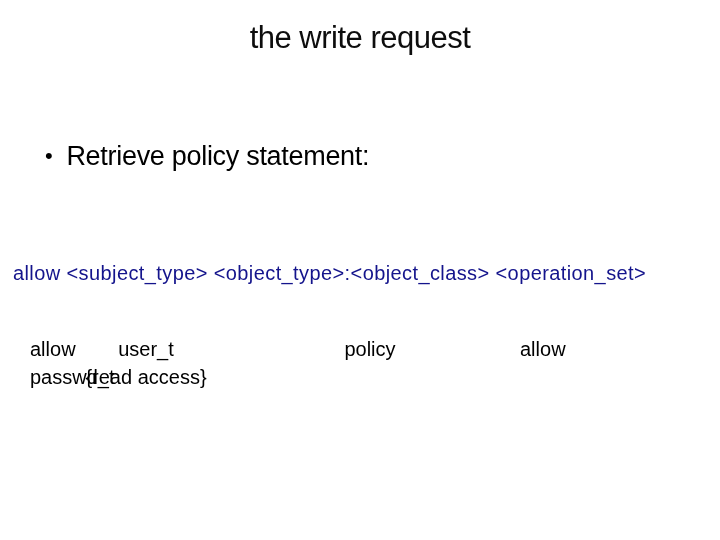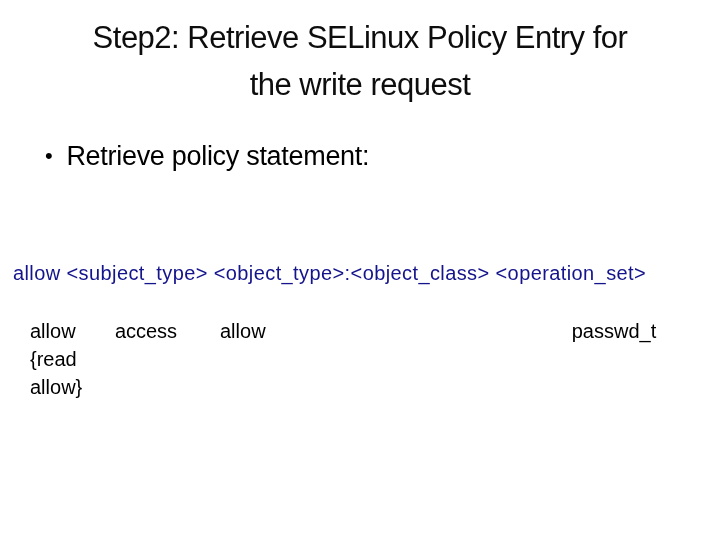--- a/index.html
+++ b/index.html
@@ -49,51 +49,51 @@
     top: 262px;
     left: 13px;
     width: 690px;
     color: #14148c;
     font-size: 20px;
     letter-spacing: 0.4px;
     white-space: nowrap;
   }
   .policy-table {
     position: absolute;
-    top: 317px;
+    top: 335px;
     left: 30px;
     display: grid;
     grid-template-columns: 42px 148px 300px 188px;
     grid-auto-rows: 28px;
     color: #000000;
     font-size: 20px;
     line-height: 28px;
   }
   .cell-left   { text-align: left; }
   .cell-center { text-align: center; }
 </style>
 </head>
 <body>
 
 <div class="slide">
 
   <div class="title">
-    <div>Step2: Retrieve SELinux Policy Entry for</div>
     <div>the write request</div>
   </div>
 
   <div class="bullet-line">
     <span class="bullet-marker">•</span>
     <span>Retrieve policy statement:</span>
   </div>
 
   <div class="policy-template">allow &lt;subject_type&gt; &lt;object_type&gt;:&lt;object_class&gt; &lt;operation_set&gt;</div>
 
   <div class="policy-table">
     <div class="cell-left">allow</div>
-    <div class="cell-center">access</div>
+    <div class="cell-center">user_t</div>
+    <div class="cell-center">policy</div>
 
     <div class="cell-left">allow</div>
     <div class="cell-center">passwd_t</div>
-    <div class="cell-center">{read allow}</div>
+    <div class="cell-center">{read access}</div>
   </div>
 
 </div>
 
 </body></html>

